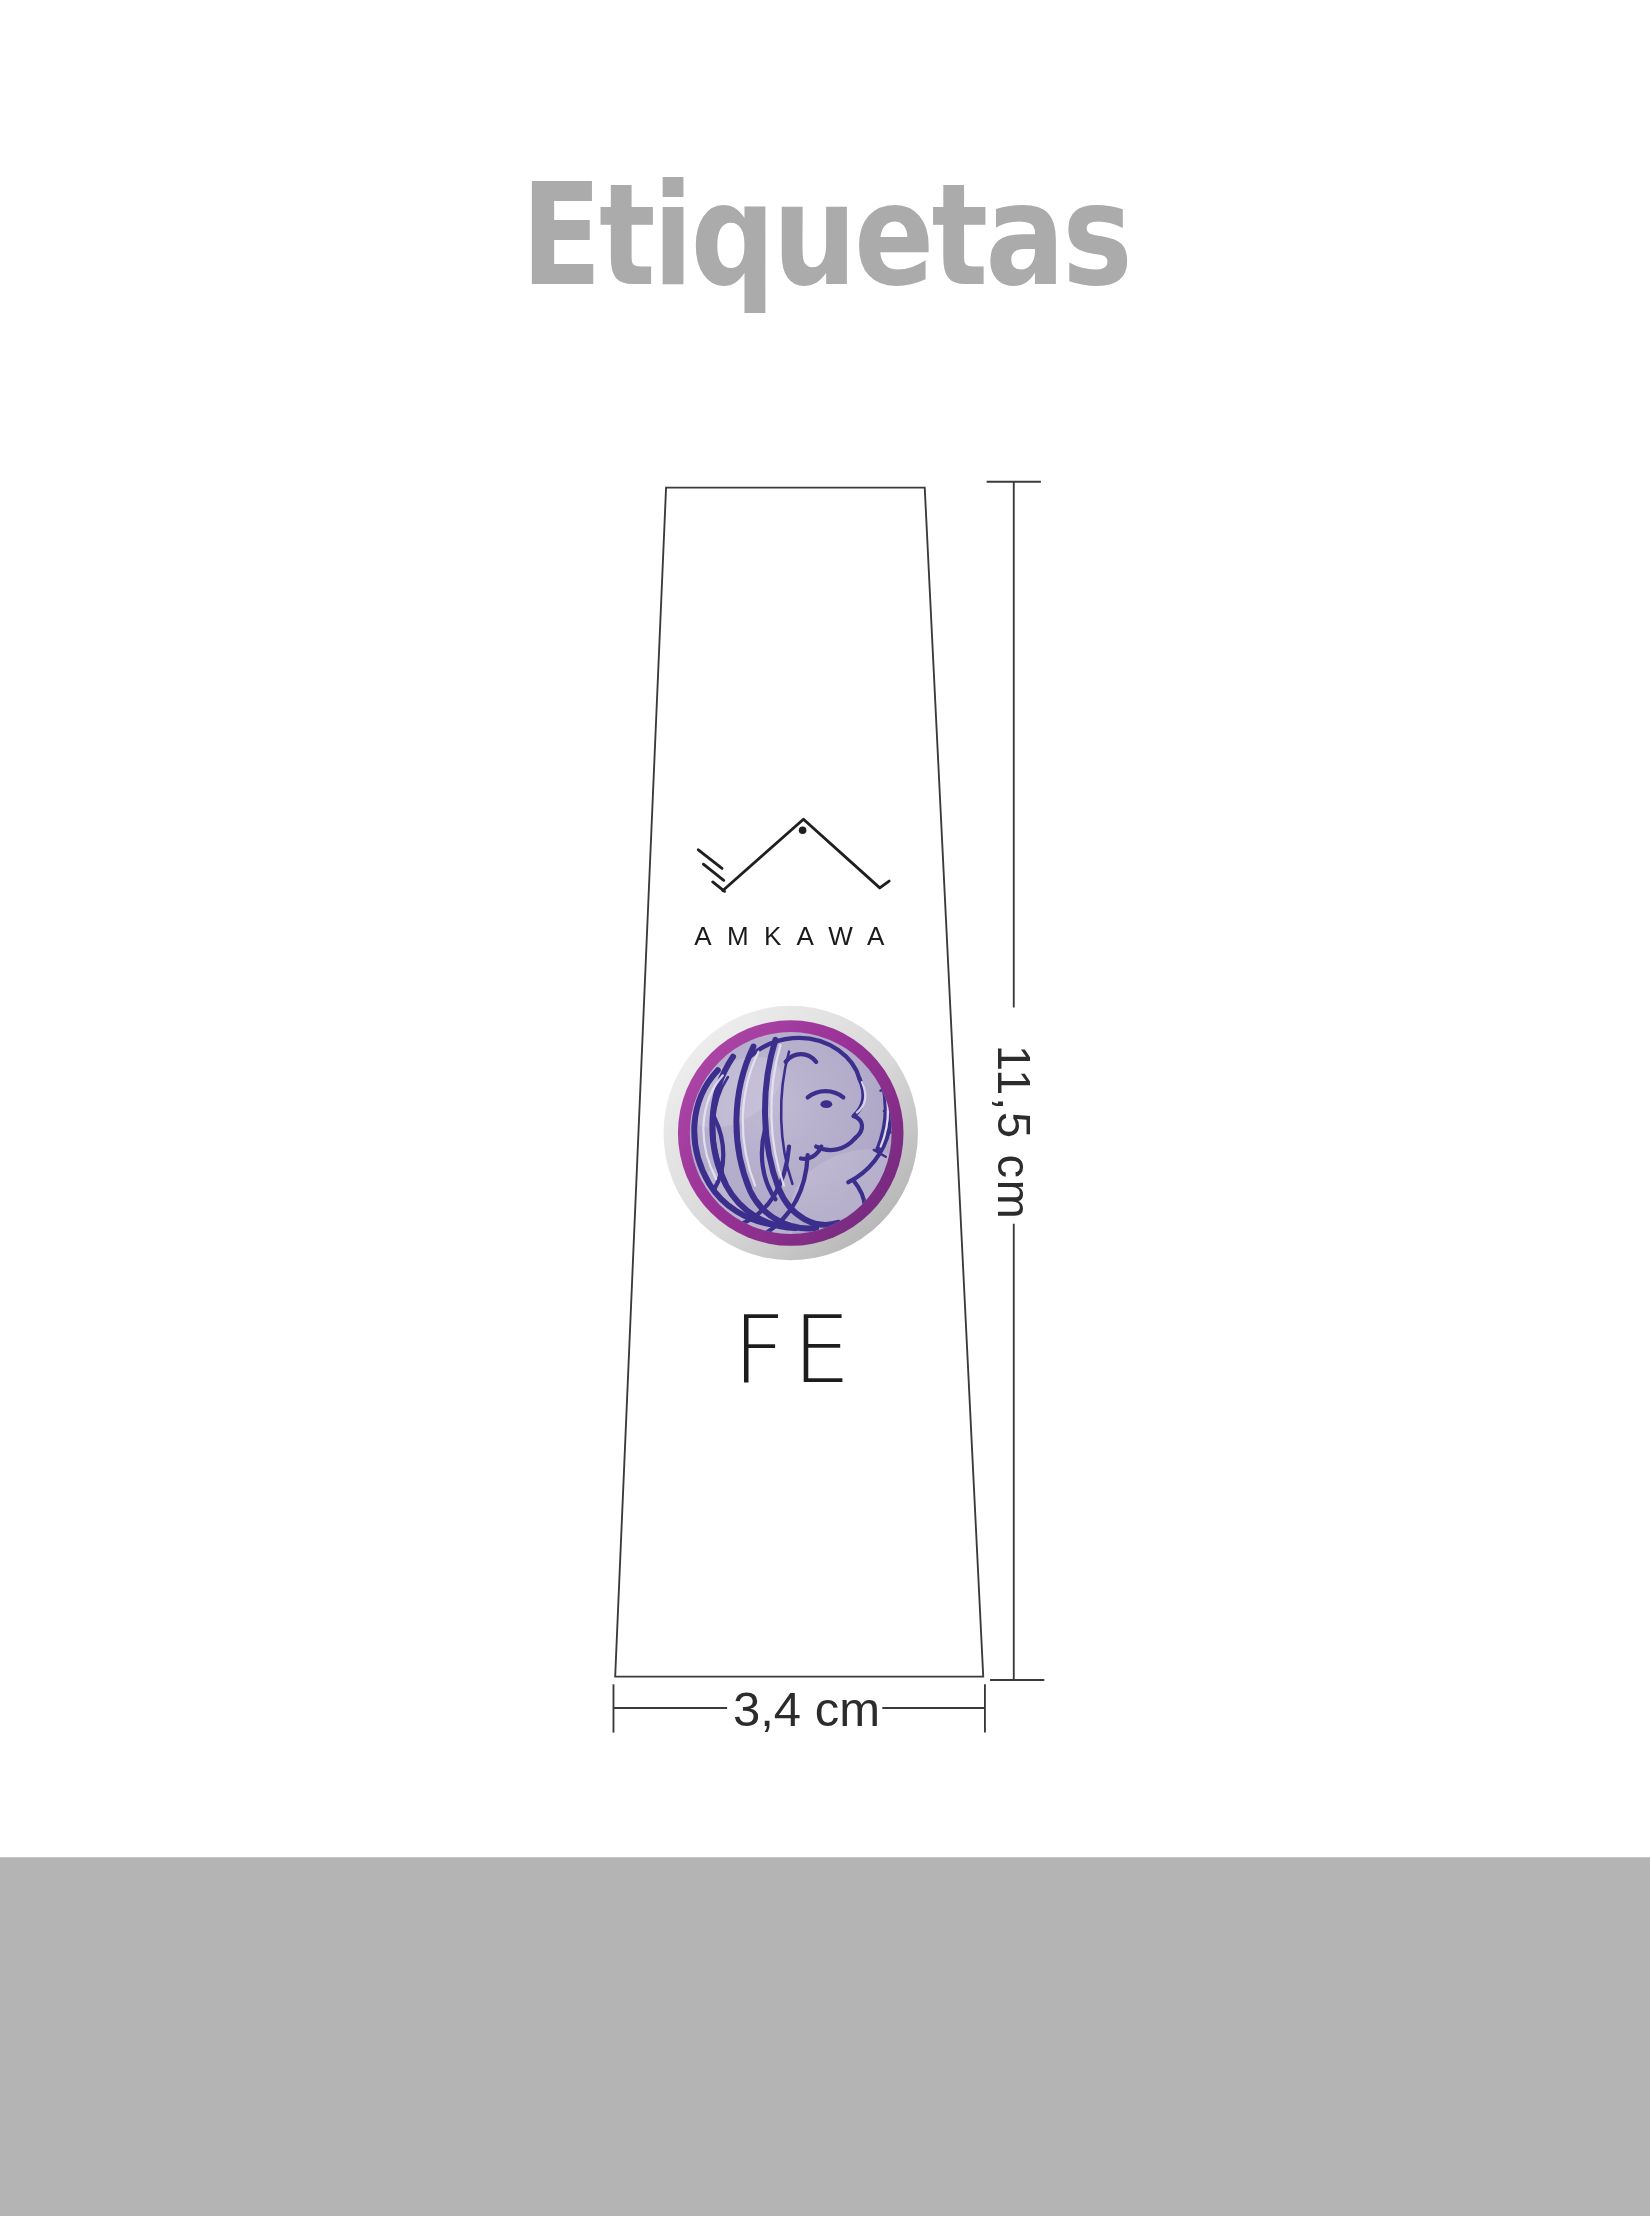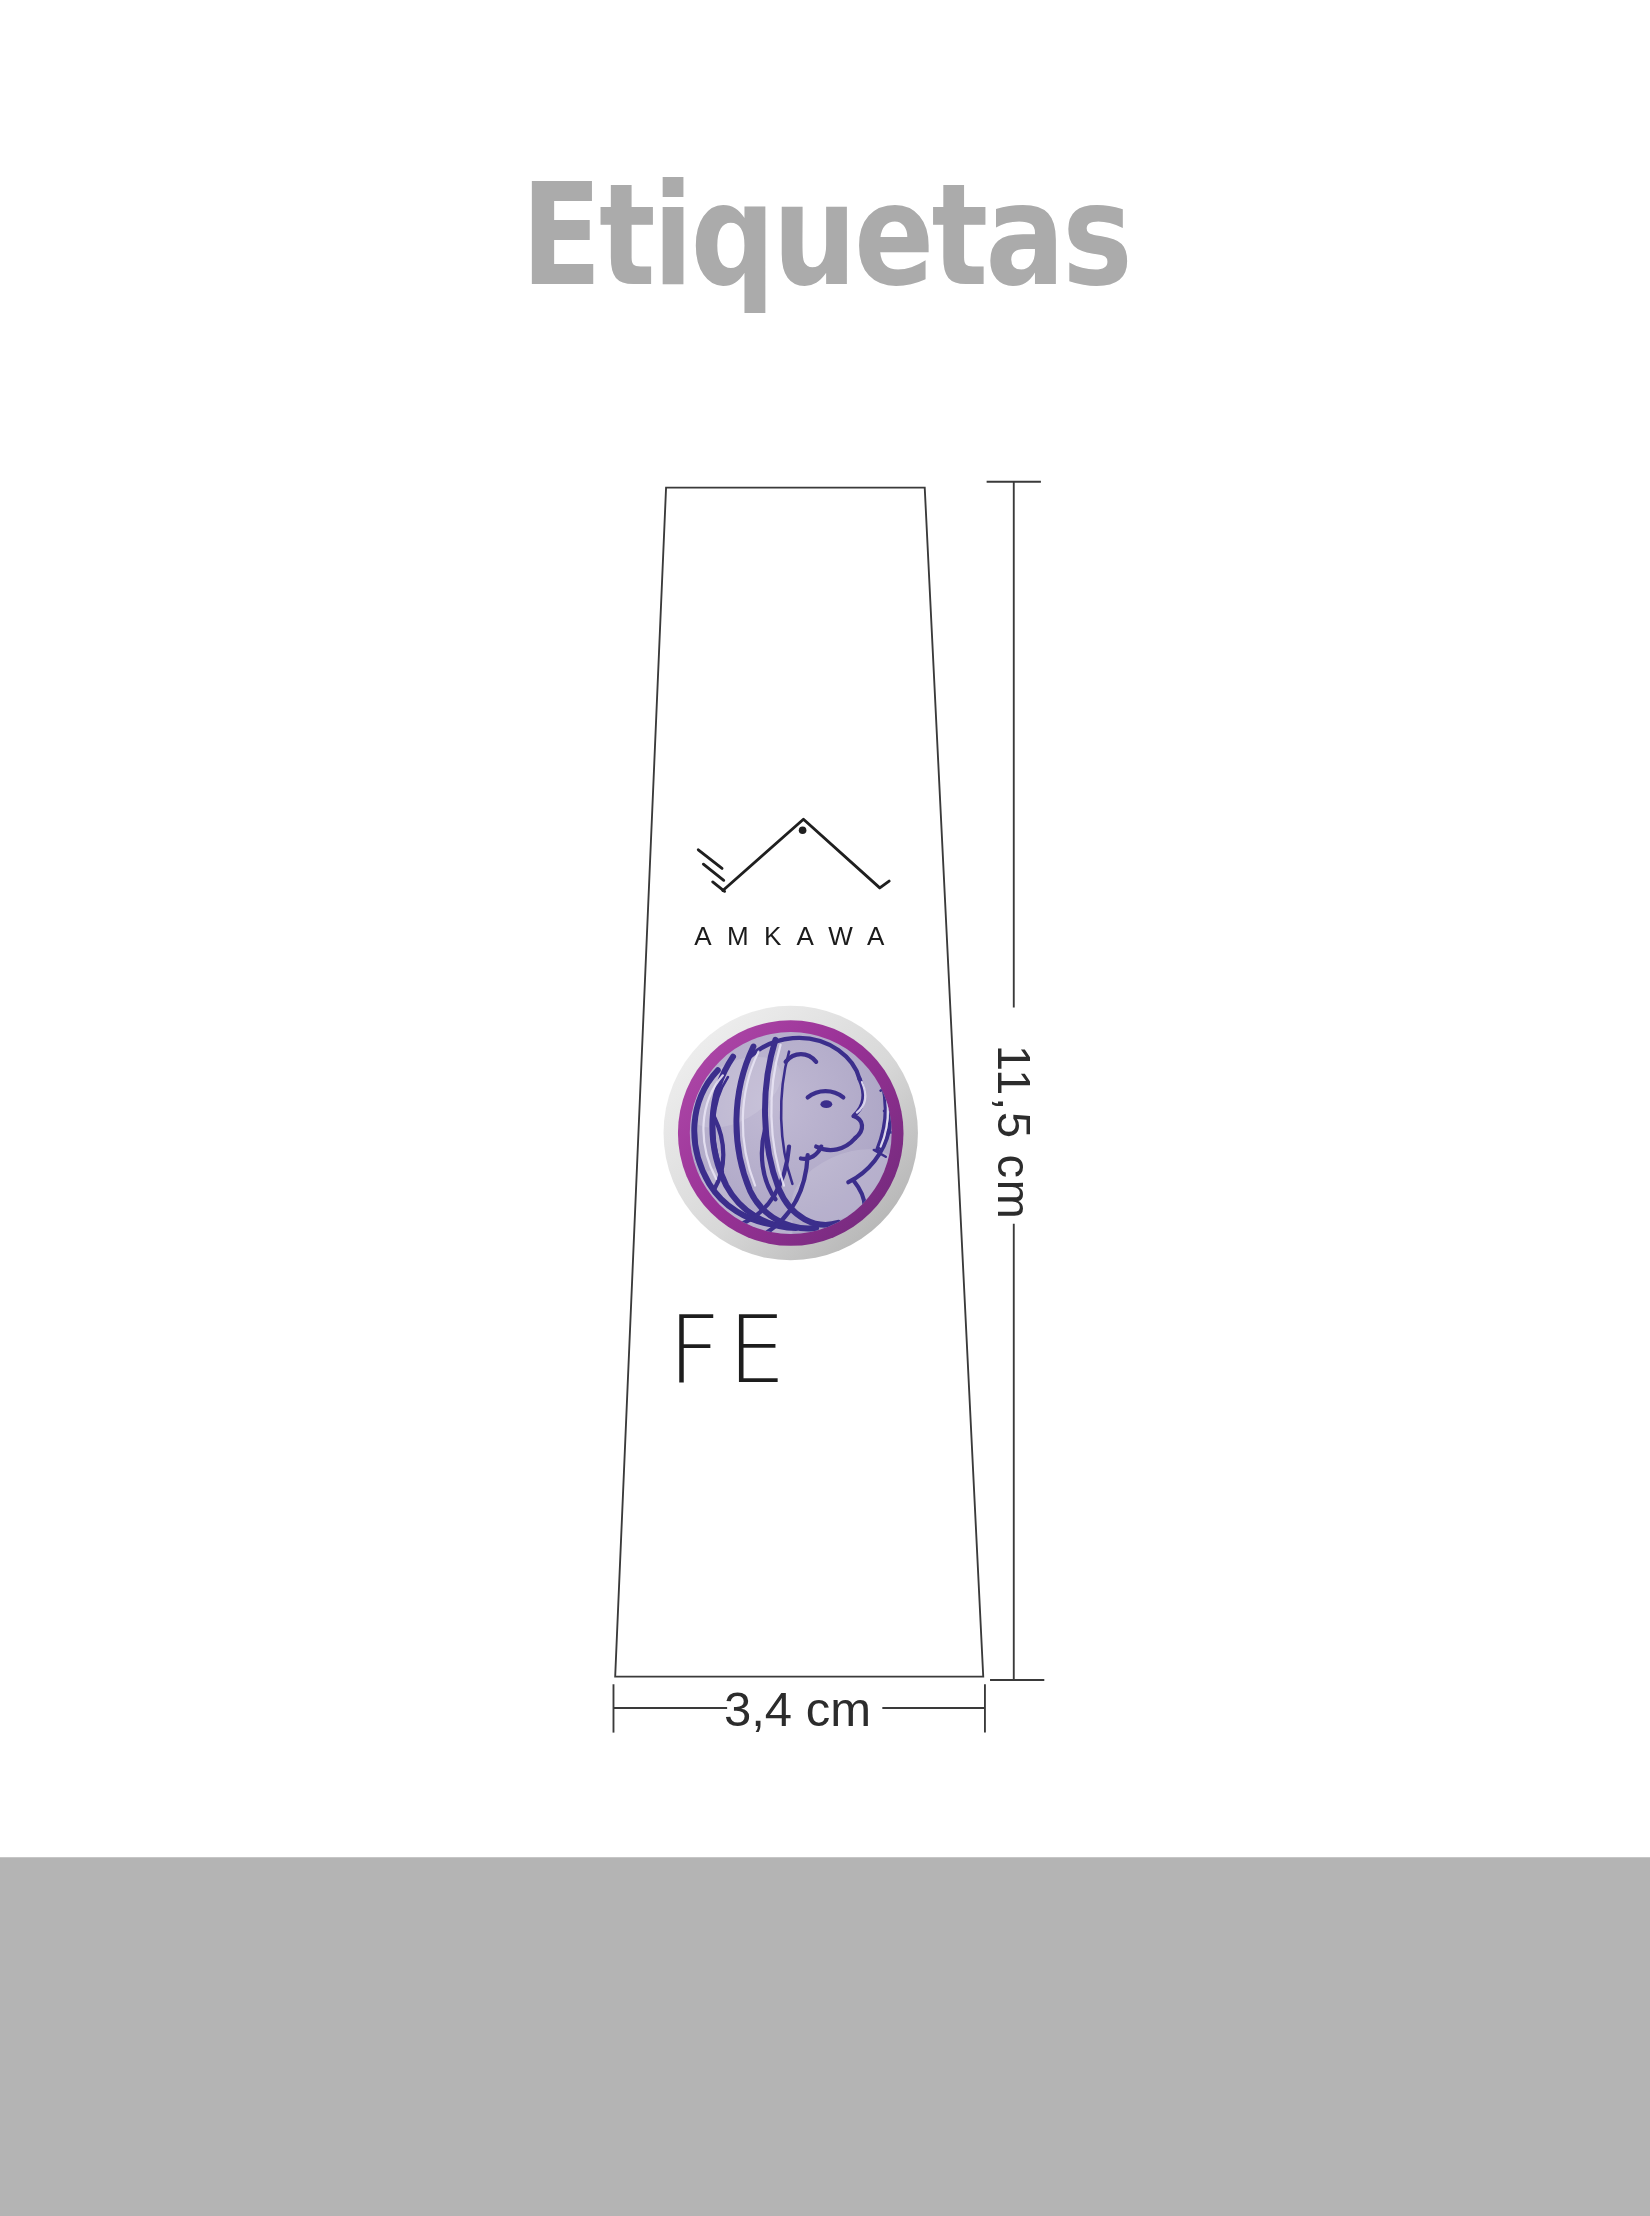--- a/index.html
+++ b/index.html
@@ -47,40 +47,41 @@
     font-size:26px;
     letter-spacing:15.3px;
     margin-right:-15.3px;
     color:#1b1b1b;
     font-weight:400;
     white-space:nowrap;
     margin-top:12px;
   }
   .fe-text{
     top:1305px;left:668px;width:254px;
-    text-align:left;
+    text-align:center;
     font-family:"DejaVu Sans","Liberation Sans",sans-serif;
     font-weight:200;
     font-size:92px;
     letter-spacing:6.8px;
     color:var(--ink,#1d1d1d);
     line-height:1;
   }
   .vdim-text{
     top:1045px;left:991px;
     writing-mode:vertical-rl;
     text-orientation:mixed;
     font-size:47px;
     line-height:1;
     letter-spacing:1.7px;
     color:#2c2c2c;
     white-space:nowrap;
   }
   .hdim-text{
     top:1685px;left:724px;width:165px;
+    text-align:center;
     font-size:49px;
     color:#2c2c2c;
     line-height:1;
     white-space:nowrap;
   }
 
   
   .footer{
     top:1857px;left:0;width:1651px;height:360px;
     background:var(--footer_bg,#b4b4b4);

